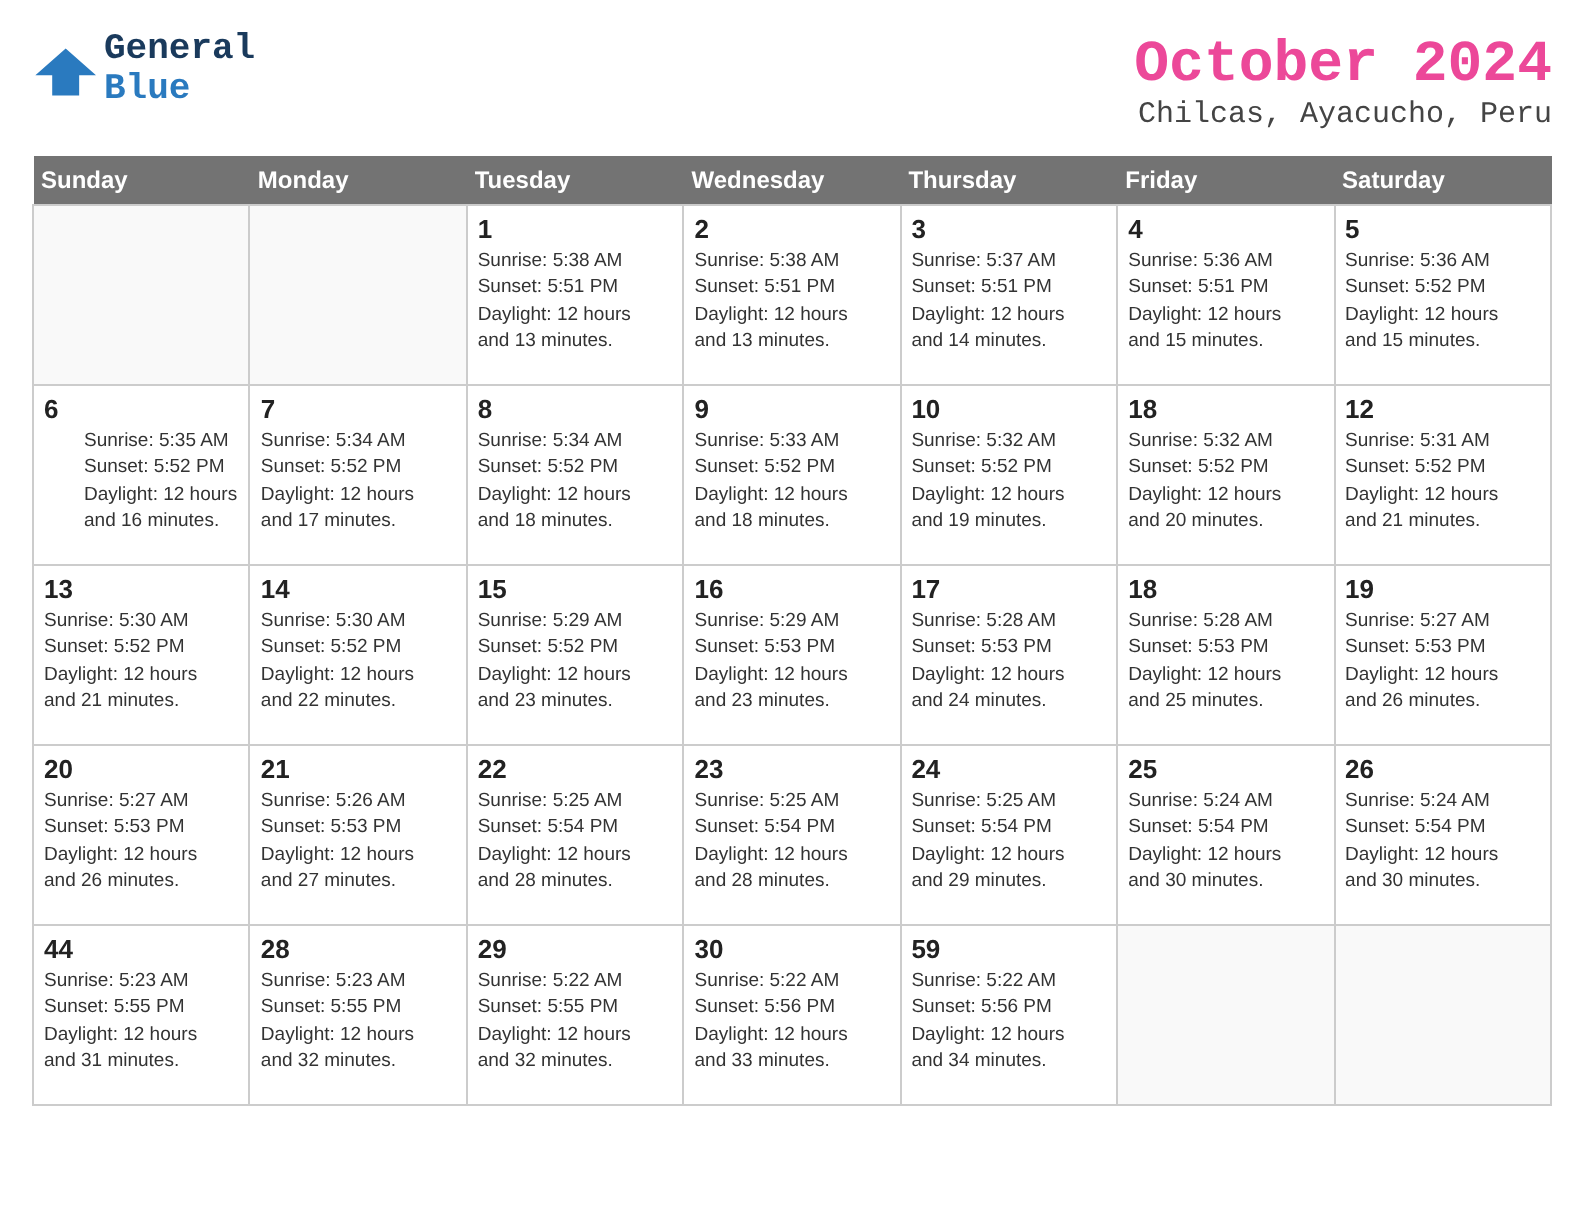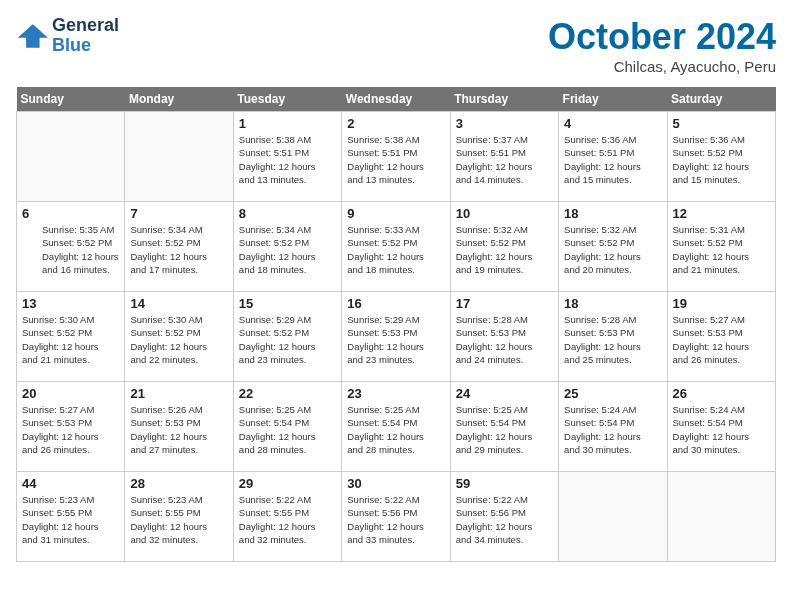--- a/index.html
+++ b/index.html
@@ -8,20 +8,21 @@
       background: #fff;
       width: 792px;
       min-height: 612px;
       padding: 16px;
     }
     .header {
       display: flex;
       justify-content: space-between;
       align-items: flex-start;
       margin-bottom: 12px;
+      font-family: Liberation Mono, monospace;
     }
     .logo {
       display: flex;
       align-items: center;
       gap: 4px;
     }
     .logo-text {
       font-size: 18px;
       font-weight: bold;
       color: #1a3a5c;
@@ -31,23 +32,23 @@
       color: #2a7abf;
     }
     .logo-icon {
       width: 32px;
       height: 28px;
     }
     .title-block {
       text-align: right;
     }
     .month-title {
-      font-size: 36px;
+      font-size: 29px;
       font-weight: bold;
-      color: #0369a1;
+      color: #ec4899;
     }
     .subtitle {
       font-size: 15px;
       color: #444;
     }
     table {
       width: 100%;
       border-collapse: collapse;
       table-layout: fixed;
     }

